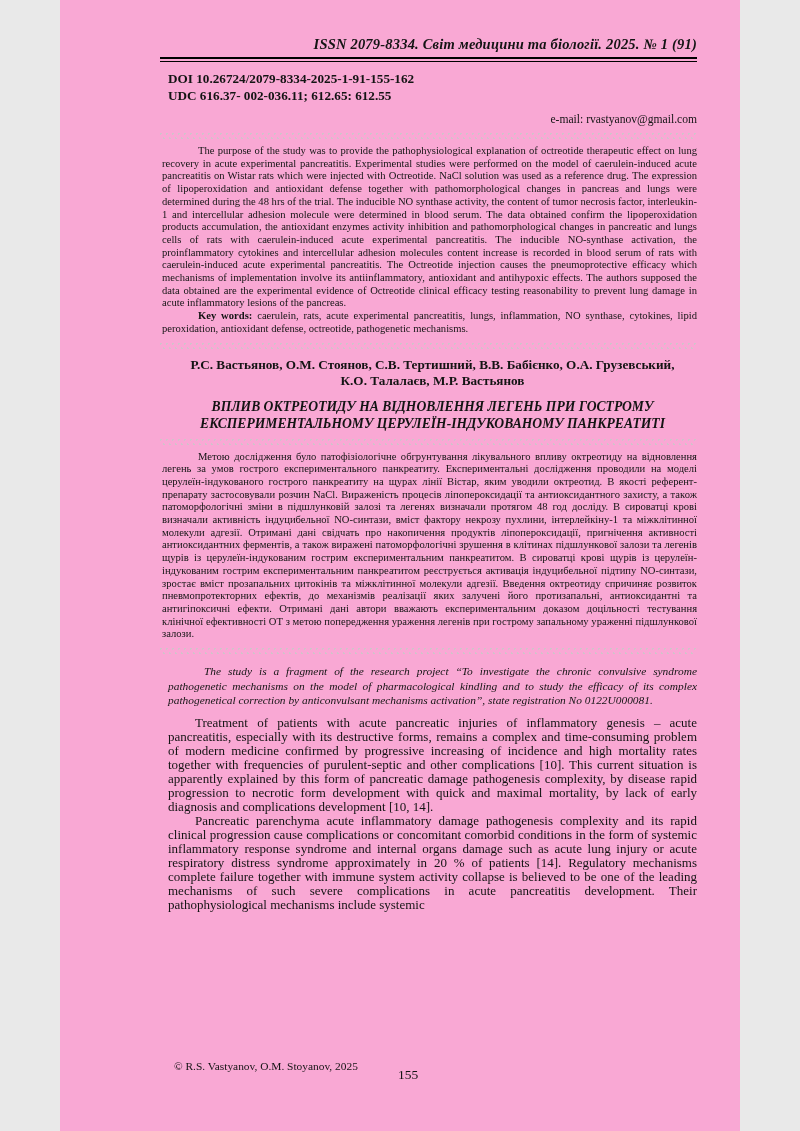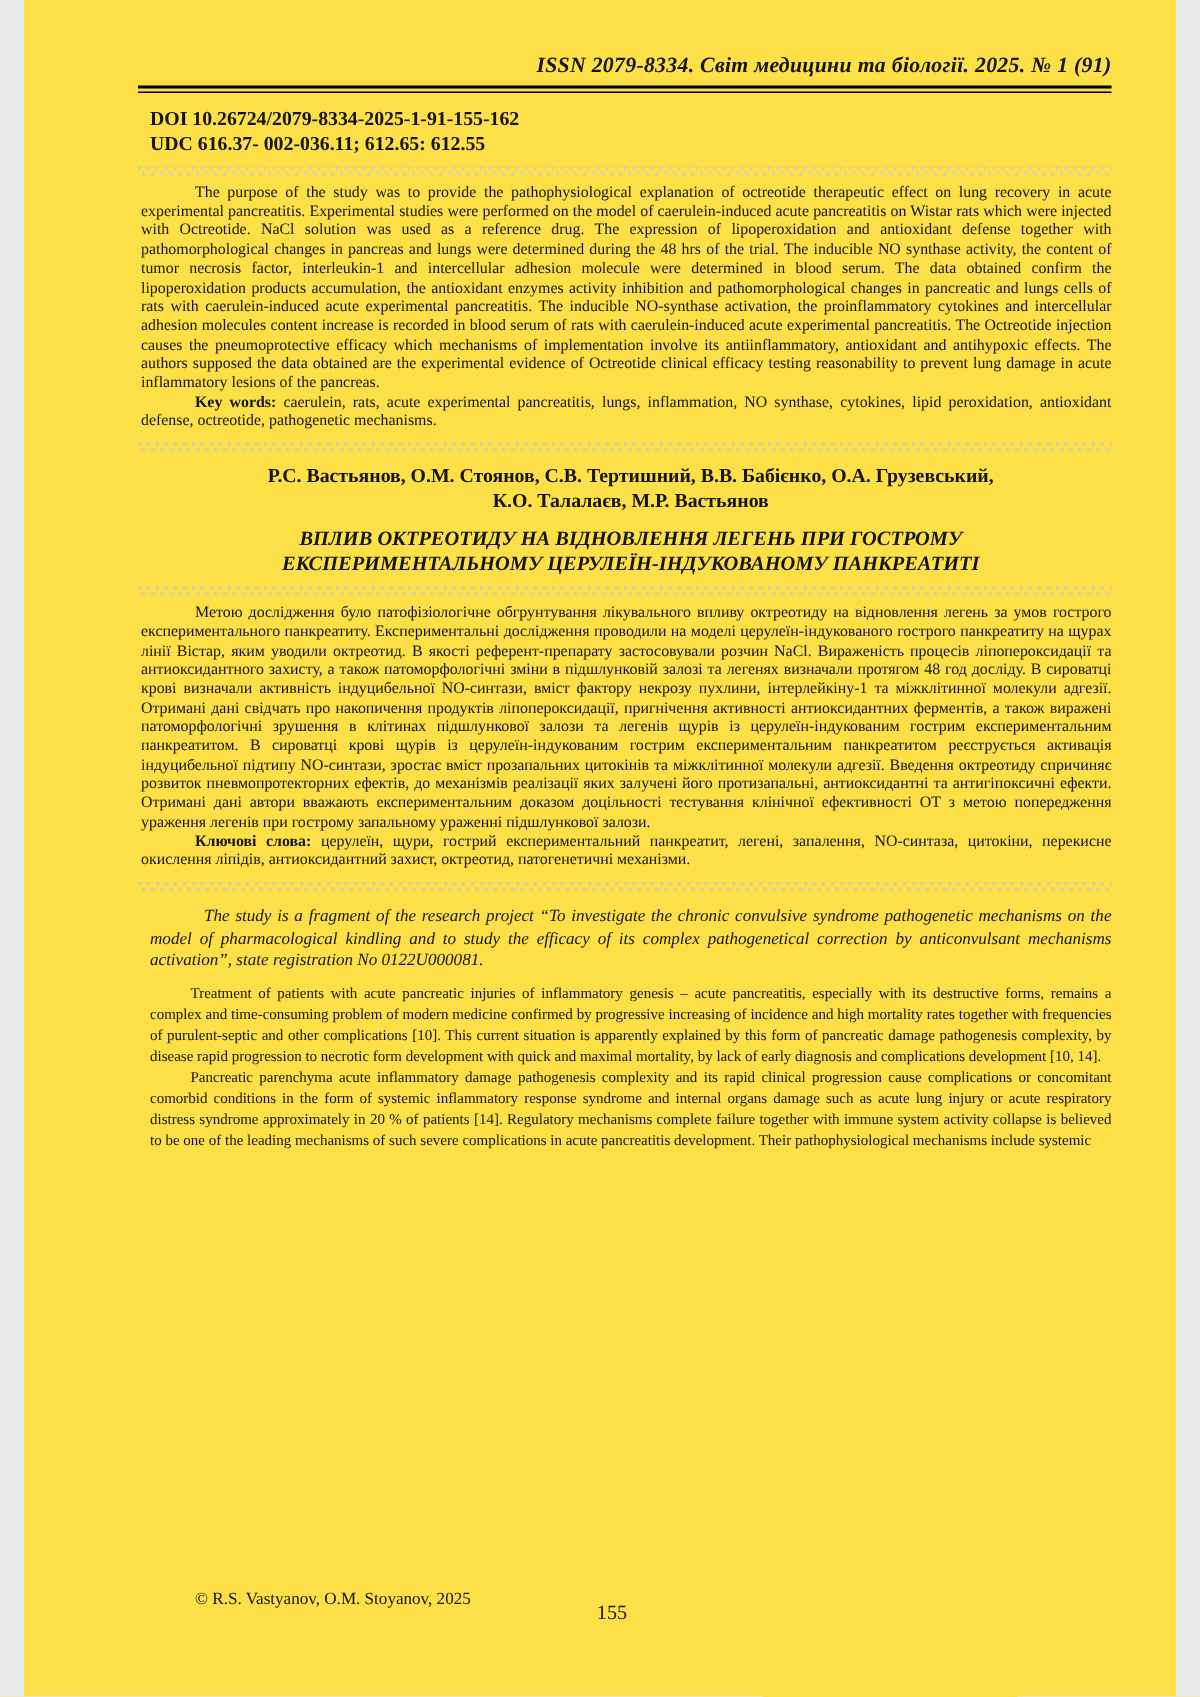--- a/index.html
+++ b/index.html
@@ -1,25 +1,25 @@
 <!DOCTYPE html>
 <html><head>
 <meta charset="utf-8">
 <style>
   html, body { margin: 0; padding: 0; background: #e9e9e9; }
   .page {
     position: relative;
-    width: 768px;
+    width: 680px;
     height: 1131px;
     margin: 0 auto;
-    background: #fde047;
+    background: #f9a8d4;
     font-family: "Liberation Serif", "DejaVu Serif", serif;
     color: #141414;
     box-sizing: border-box;
-    padding: 36px 43px 0 84px;
+    padding: 36px 43px 0 108px;
     overflow: hidden;
   }
   .issn-line {
     text-align: right;
     font-weight: bold;
     font-style: italic;
     font-size: 14.5px;
     letter-spacing: 0.2px;
   }
   .rule-thick { border: 0; border-top: 2.6px solid #000; margin: 4px 0 0 -8px; }
@@ -82,21 +82,21 @@
   .note {
     font-style: italic;
     font-size: 11.4px;
     line-height: 14.6px;
     text-align: justify;
     margin: 10px 0 0 0;
   }
   .note p { margin: 0; text-indent: 36px; }
   .bodytext {
     margin-top: 8px;
-    font-size: 10px;
+    font-size: 13px;
     line-height: 14px;
     text-align: justify;
   }
   .bodytext p { margin: 0; text-indent: 27px; }
   .footer {
     position: absolute;
     left: 0; right: 0;
     top: 1058px;
     height: 30px;
   }
@@ -123,20 +123,21 @@
   <hr class="rule-thick">
   <hr class="rule-thin">
 
   <div class="doi-block">
     <div>DOI 10.26724/2079-8334-2025-1-91-155-162</div>
     <div>UDC 616.37- 002-036.11; 612.65: 612.55</div>
   </div>
 
 
 
+  <div class="email-line">e-mail: rvastyanov@gmail.com</div>
 
   <div class="zz"></div>
 
   <div class="abstract">
     <p>The purpose of the study was to provide the pathophysiological explanation of octreotide therapeutic effect on lung recovery in acute experimental pancreatitis. Experimental studies were performed on the model of caerulein-induced acute pancreatitis on Wistar rats which were injected with Octreotide. NaCl solution was used as a reference drug. The expression of lipoperoxidation and antioxidant defense together with pathomorphological changes in pancreas and lungs were determined during the 48 hrs of the trial. The inducible NO synthase activity, the content of tumor necrosis factor, interleukin-1 and intercellular adhesion molecule were determined in blood serum. The data obtained confirm the lipoperoxidation products accumulation, the antioxidant enzymes activity inhibition and pathomorphological changes in pancreatic and lungs cells of rats with caerulein-induced acute experimental pancreatitis. The inducible NO-synthase activation, the proinflammatory cytokines and intercellular adhesion molecules content increase is recorded in blood serum of rats with caerulein-induced acute experimental pancreatitis. The Octreotide injection causes the pneumoprotective efficacy which mechanisms of implementation involve its antiinflammatory, antioxidant and antihypoxic effects. The authors supposed the data obtained are the experimental evidence of Octreotide clinical efficacy testing reasonability to prevent lung damage in acute inflammatory lesions of the pancreas.</p>
     <p><b>Key words:</b> <span>caerulein, rats, acute experimental pancreatitis, lungs, inflammation, NO synthase, cytokines, lipid peroxidation, antioxidant defense, octreotide, pathogenetic mechanisms.</span></p>
   </div>
 
   <div class="zz"></div>
 
@@ -147,21 +148,20 @@
 
   <div class="ua-title">
     <div>ВПЛИВ ОКТРЕОТИДУ НА ВІДНОВЛЕННЯ ЛЕГЕНЬ ПРИ ГОСТРОМУ</div>
     <div>ЕКСПЕРИМЕНТАЛЬНОМУ ЦЕРУЛЕЇН-ІНДУКОВАНОМУ ПАНКРЕАТИТІ</div>
   </div>
 
   <div class="zz"></div>
 
   <div class="abstract">
     <p>Метою дослідження було патофізіологічне обгрунтування лікувального впливу октреотиду на відновлення легень за умов гострого експериментального панкреатиту. Експериментальні дослідження проводили на моделі церулеїн-індукованого гострого панкреатиту на щурах лінії Вістар, яким уводили октреотид. В якості референт-препарату застосовували розчин NaCl. Вираженість процесів ліпопероксидації та антиоксидантного захисту, а також патоморфологічні зміни в підшлунковій залозі та легенях визначали протягом 48 год досліду. В сироватці крові визначали активність індуцибельної NO-синтази, вміст фактору некрозу пухлини, інтерлейкіну-1 та міжклітинної молекули адгезії. Отримані дані свідчать про накопичення продуктів ліпопероксидації, пригнічення активності антиоксидантних ферментів, а також виражені патоморфологічні зрушення в клітинах підшлункової залози та легенів щурів із церулеїн-індукованим гострим експериментальним панкреатитом. В сироватці крові щурів із церулеїн-індукованим гострим експериментальним панкреатитом реєструється активація індуцибельної підтипу NO-синтази, зростає вміст прозапальних цитокінів та міжклітинної молекули адгезії.  Введення октреотиду спричиняє розвиток пневмопротекторних ефектів, до механізмів реалізації яких залучені його протизапальні, антиоксидантні та антигіпоксичні ефекти. Отримані дані автори вважають експериментальним доказом доцільності тестування клінічної ефективності ОТ з метою попередження ураження легенів при гострому запальному ураженні підшлункової залози.</p>
-    <p><b>Ключові слова:</b> <span>церулеїн, щури, гострий експериментальний панкреатит, легені, запалення, NO-синтаза, цитокіни, перекисне окислення ліпідів, антиоксидантний захист, октреотид, патогенетичні механізми.</span></p>
   </div>
 
   <div class="zz"></div>
 
   <div class="note">
     <p>The study is a fragment of the research project “To investigate the chronic convulsive syndrome pathogenetic mechanisms on the model of pharmacological kindling and to study the efficacy of its complex pathogenetical correction by anticonvulsant mechanisms activation”, state registration No 0122U000081.</p>
   </div>
 
   <div class="bodytext">
     <p>Treatment of patients with acute pancreatic injuries of inflammatory genesis – acute pancreatitis, especially with its destructive forms, remains a complex and time-consuming problem of modern medicine confirmed by progressive increasing of incidence and high mortality rates together with frequencies of purulent-septic and other complications [10]. This current situation is apparently explained by this form of pancreatic damage pathogenesis complexity, by disease rapid progression to necrotic form development with quick and maximal mortality, by lack of early diagnosis and complications development [10, 14].</p>

